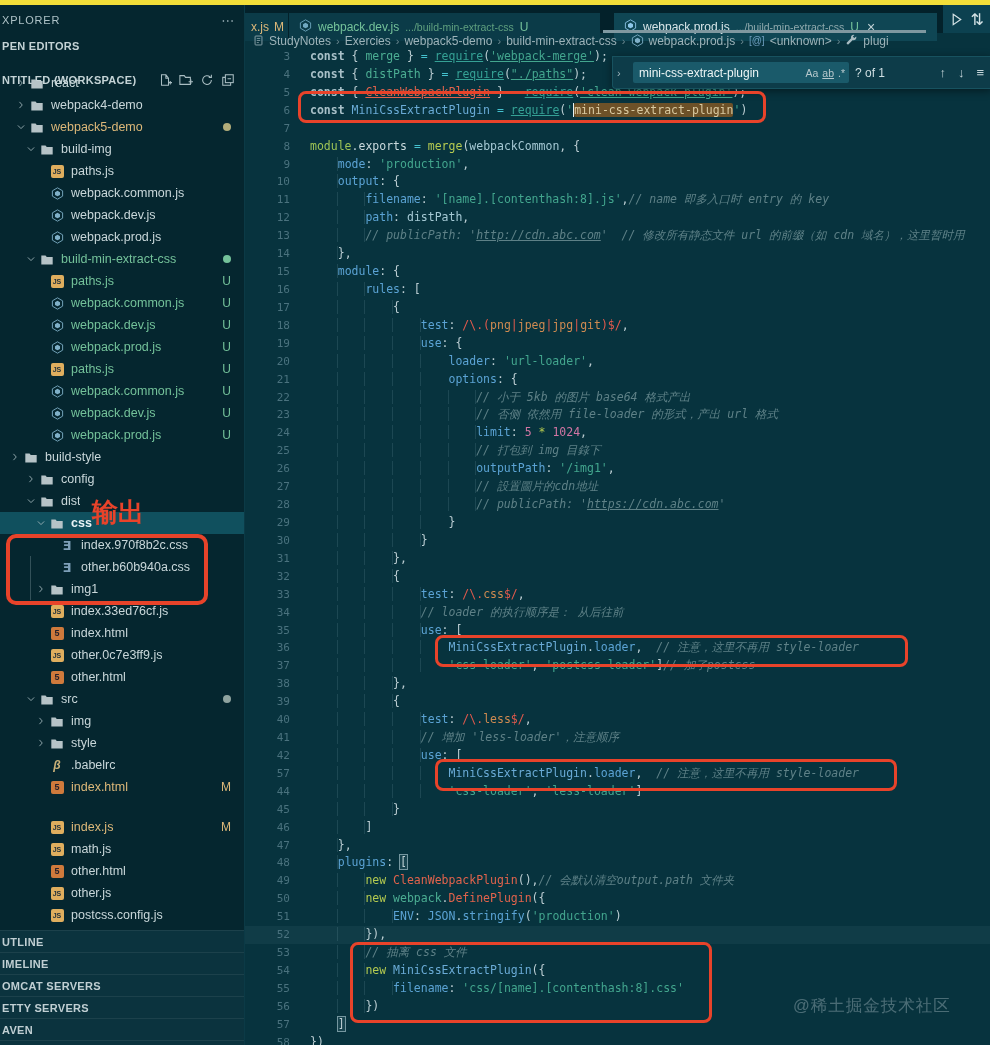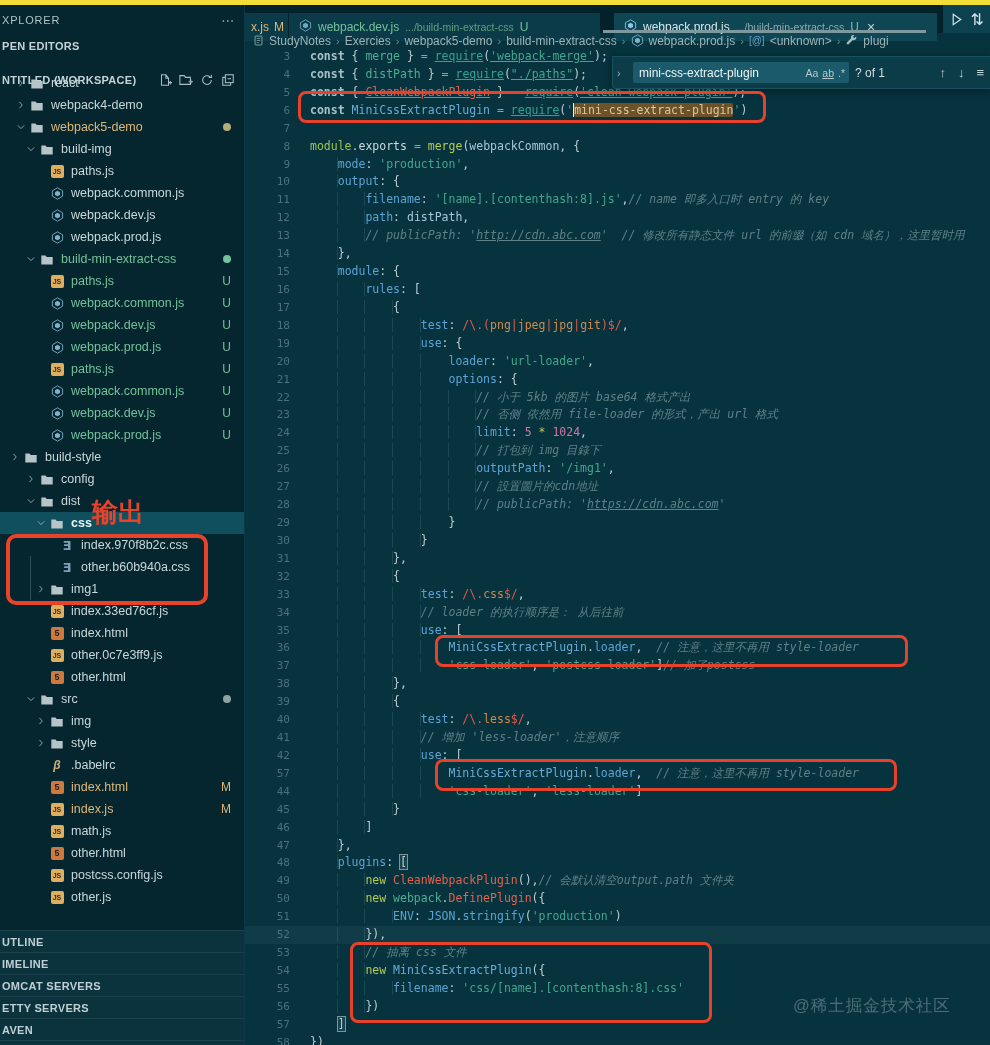--- a/index.html
+++ b/index.html
@@ -484,21 +484,21 @@
           </span>
           <span class="lbl">.babelrc</span>
         </div>
         <div class="trow" style="padding-left: 48px;">
           <span class="fico">
             <span class="fi-html">5</span>
           </span>
           <span class="lbl c-yel">index.html</span>
           <span class="badge c-yel">M</span>
         </div>
-        <div class="trow" style="padding-left: 48px;">
+        <div class="trow" style="padding-left: 48px; margin-top: 18px;">
           <span class="fico">
             <span class="fi-js">JS</span>
           </span>
           <span class="lbl c-yel">index.js</span>
           <span class="badge c-yel">M</span>
         </div>
         <div class="trow" style="padding-left: 48px;">
           <span class="fico">
             <span class="fi-js">JS</span>
           </span>
@@ -507,27 +507,27 @@
         <div class="trow" style="padding-left: 48px;">
           <span class="fico">
             <span class="fi-html">5</span>
           </span>
           <span class="lbl">other.html</span>
         </div>
         <div class="trow" style="padding-left: 48px;">
           <span class="fico">
             <span class="fi-js">JS</span>
           </span>
+          <span class="lbl">other.js</span>
+        </div>
+        <div class="trow" style="padding-left: 48px;">
+          <span class="fico">
+            <span class="fi-js">JS</span>
+          </span>
           <span class="lbl">postcss.config.js</span>
-        </div>
-        <div class="trow" style="padding-left: 48px;">
-          <span class="fico">
-            <span class="fi-js">JS</span>
-          </span>
-          <span class="lbl">other.js</span>
         </div>
       </div>
     <div class="tree-guide"></div>
 
     <div id="sb-sections">
         <div class="sb-section">UTLINE</div>
         <div class="sb-section">IMELINE</div>
         <div class="sb-section">OMCAT SERVERS</div>
         <div class="sb-section">ETTY SERVERS</div>
         <div class="sb-section">AVEN</div>

